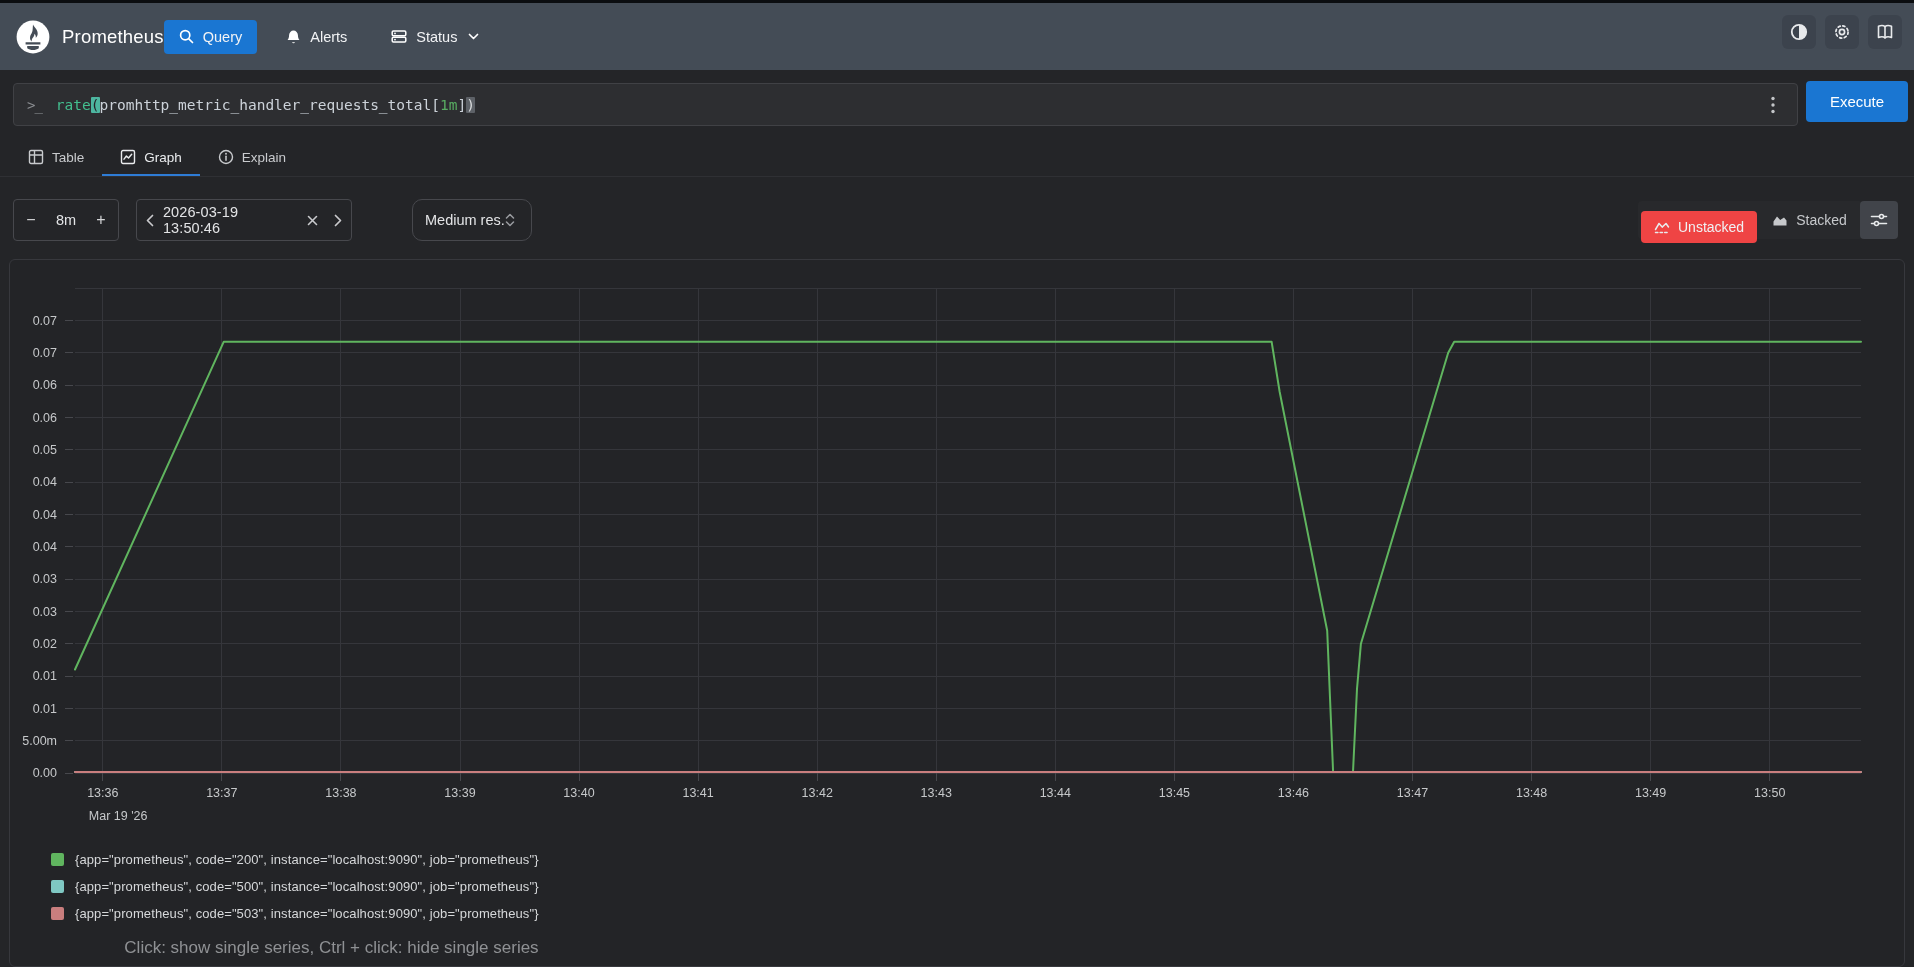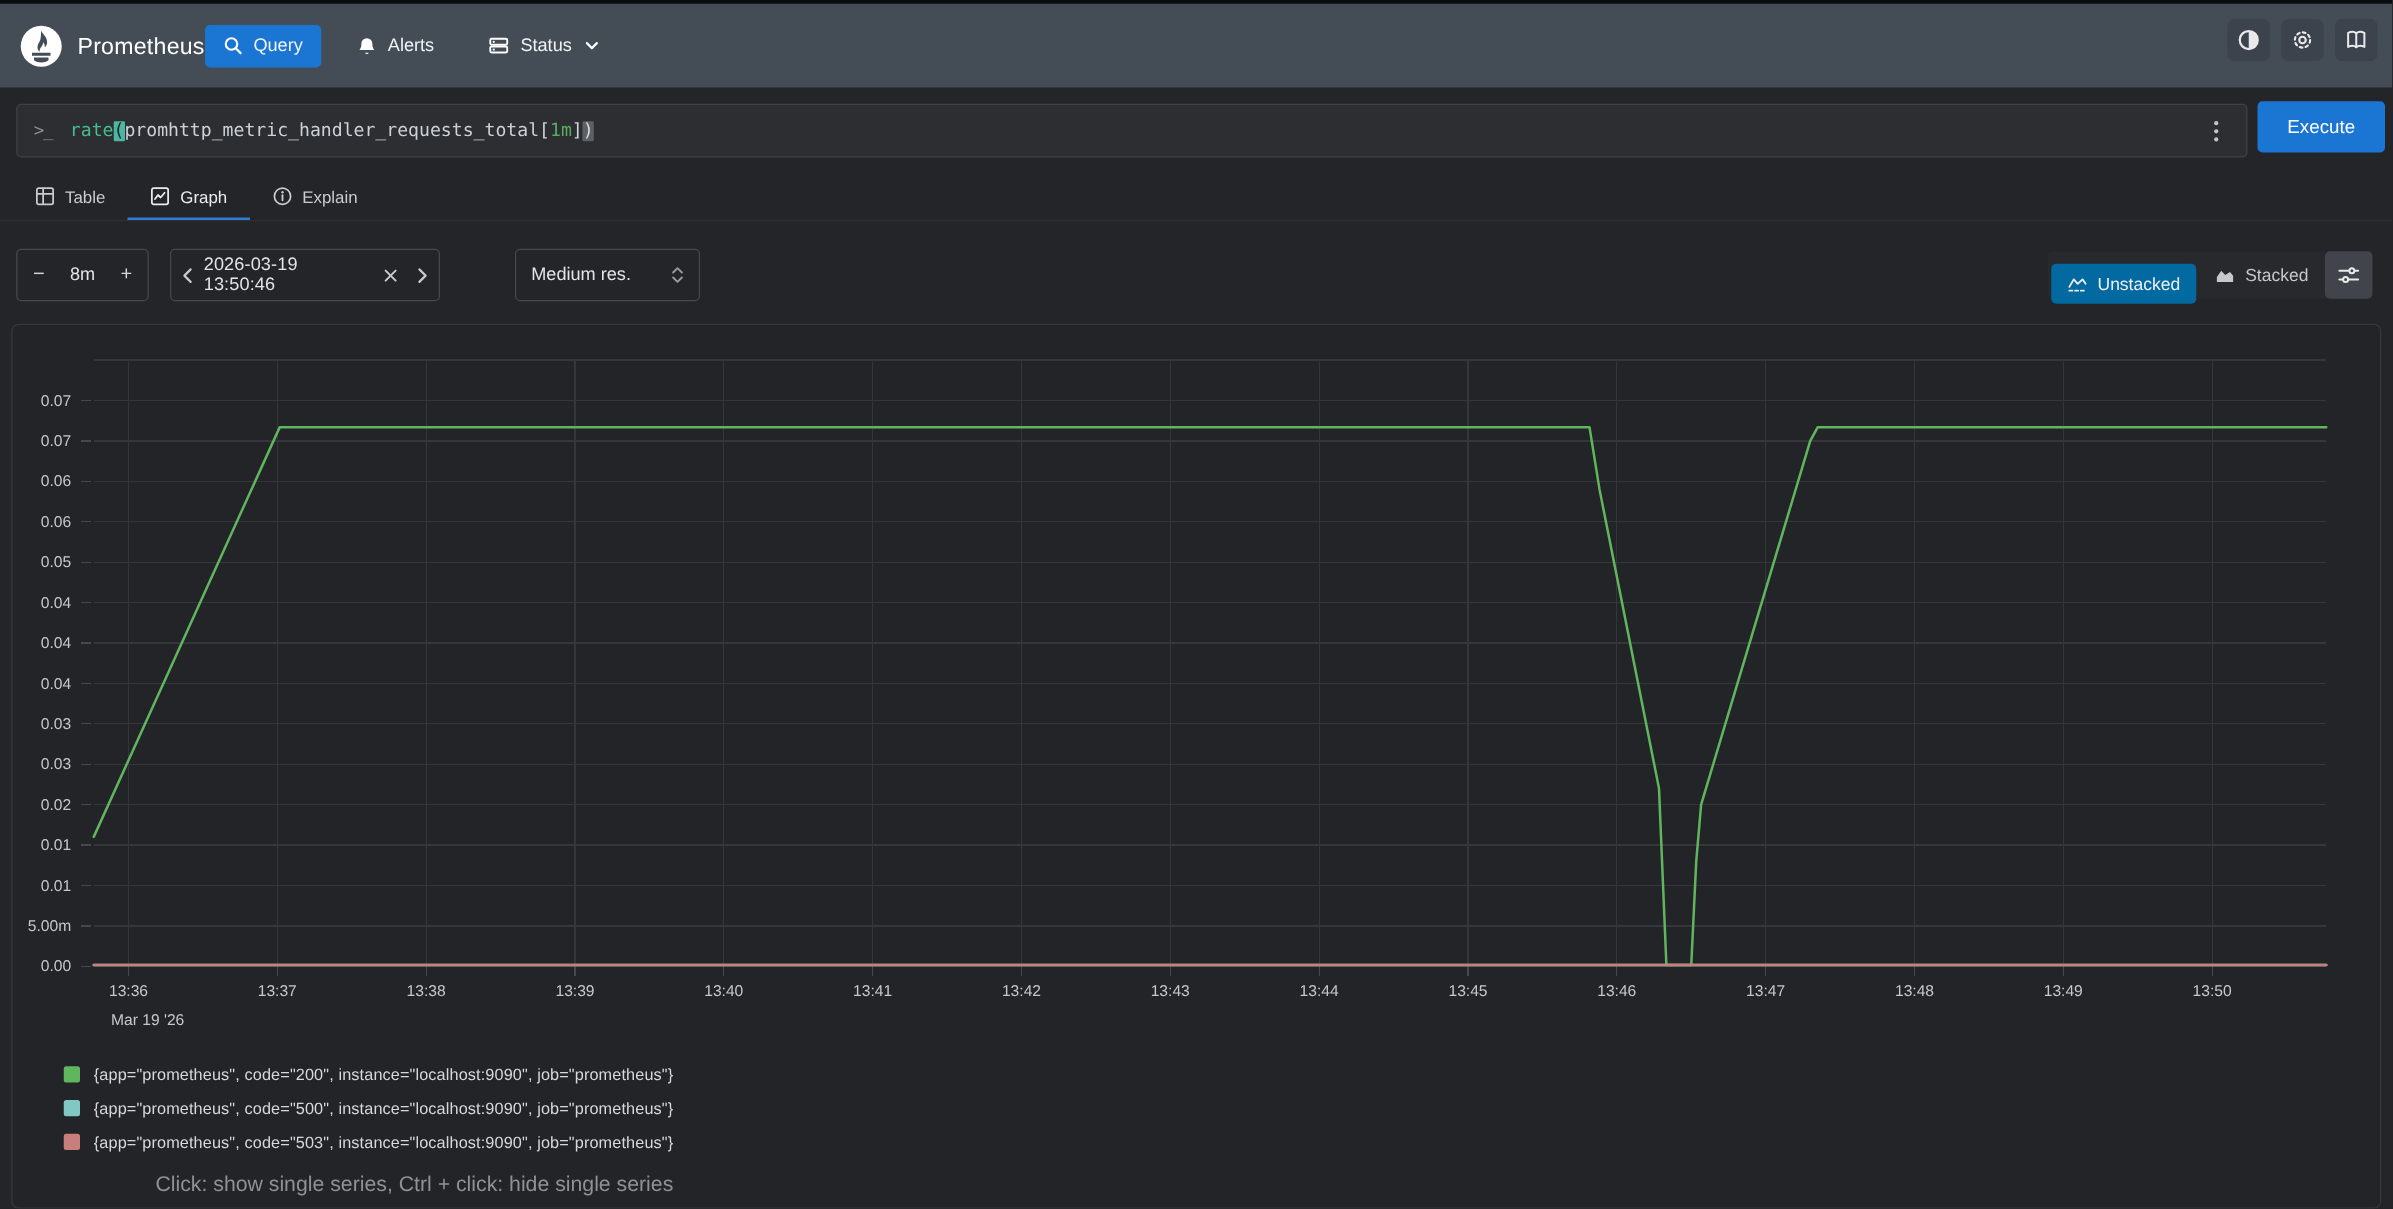--- a/index.html
+++ b/index.html
@@ -51,26 +51,26 @@
   .ctl { position:absolute; top:1px; height:42px; border:1px solid #47484d; border-radius:4px;
          display:flex; align-items:center; font-size:14.5px; color:#e3e4e6; background:transparent; }
   .ctl .seg-btn { width:34px; height:100%; display:flex; align-items:center; justify-content:center;
                   cursor:pointer; color:#d5d6d8; font-size:16px; }
   .duration { left:13px; width:106px; justify-content:space-between; }
   .duration .dur-val { font-size:14.5px; }
   .datebox { left:136px; width:216px; justify-content:space-between; }
   .datebox .date-val { font-size:14.5px; letter-spacing:.1px; }
   .datebox .mini { width:26px; display:flex; align-items:center; justify-content:center;
                    cursor:pointer; color:#c9cacd; height:100%; }
-  .resbox { left:412px; width:148px; padding:0 12px; justify-content:space-between; cursor:pointer; }
+  .resbox { left:412px; width:120px; padding:0 12px; cursor:pointer;border-radius:10px; }
   .seg-wrap { position:absolute; left:1638px; top:3px; height:38px; background:#28292c;
               border-radius:4px; display:flex; align-items:center; padding:3px; gap:2px; }
   .seg { display:flex; align-items:center; gap:8px; padding:0 13px; height:32px; border-radius:4px;
          font-size:14px; color:#c6c8cb; cursor:pointer; }
-  .seg.active { background:#0369a1; color:#f0f1f3;margin-top:13px; }
+  .seg.active { background:#ef4444; color:#f0f1f3;margin-top:13px; }
   .sliders-btn { position:absolute; left:1860px; top:3px; width:38px; height:38px; border-radius:4px;
                  background:#41444a; display:flex; align-items:center; justify-content:center; cursor:pointer; }
 
   
   .panel { position:absolute; left:9px; top:259px; width:1896px; height:708px;
            border:1px solid #37383d; border-radius:6px; background:#232427; }
   .chart-svg { position:absolute; left:0; top:0; }
   .legend { position:absolute; left:41px; top:586px; }
   .legend-row { display:flex; align-items:center; height:27px; cursor:pointer; }
   .legend-swatch { width:13px; height:13px; border-radius:2px; margin-right:11px; flex:none; }

